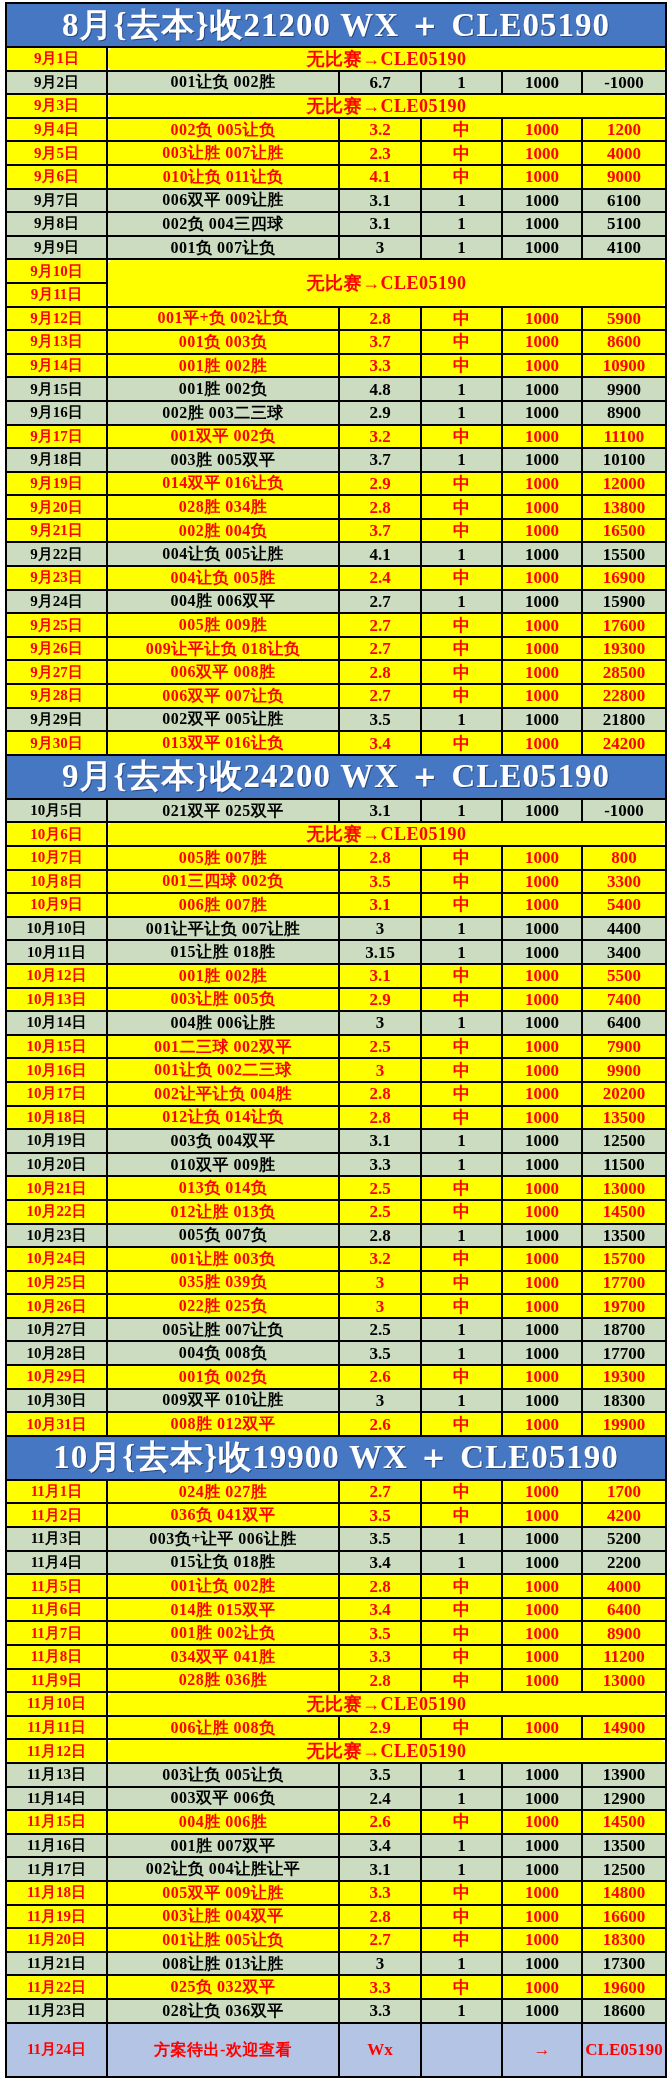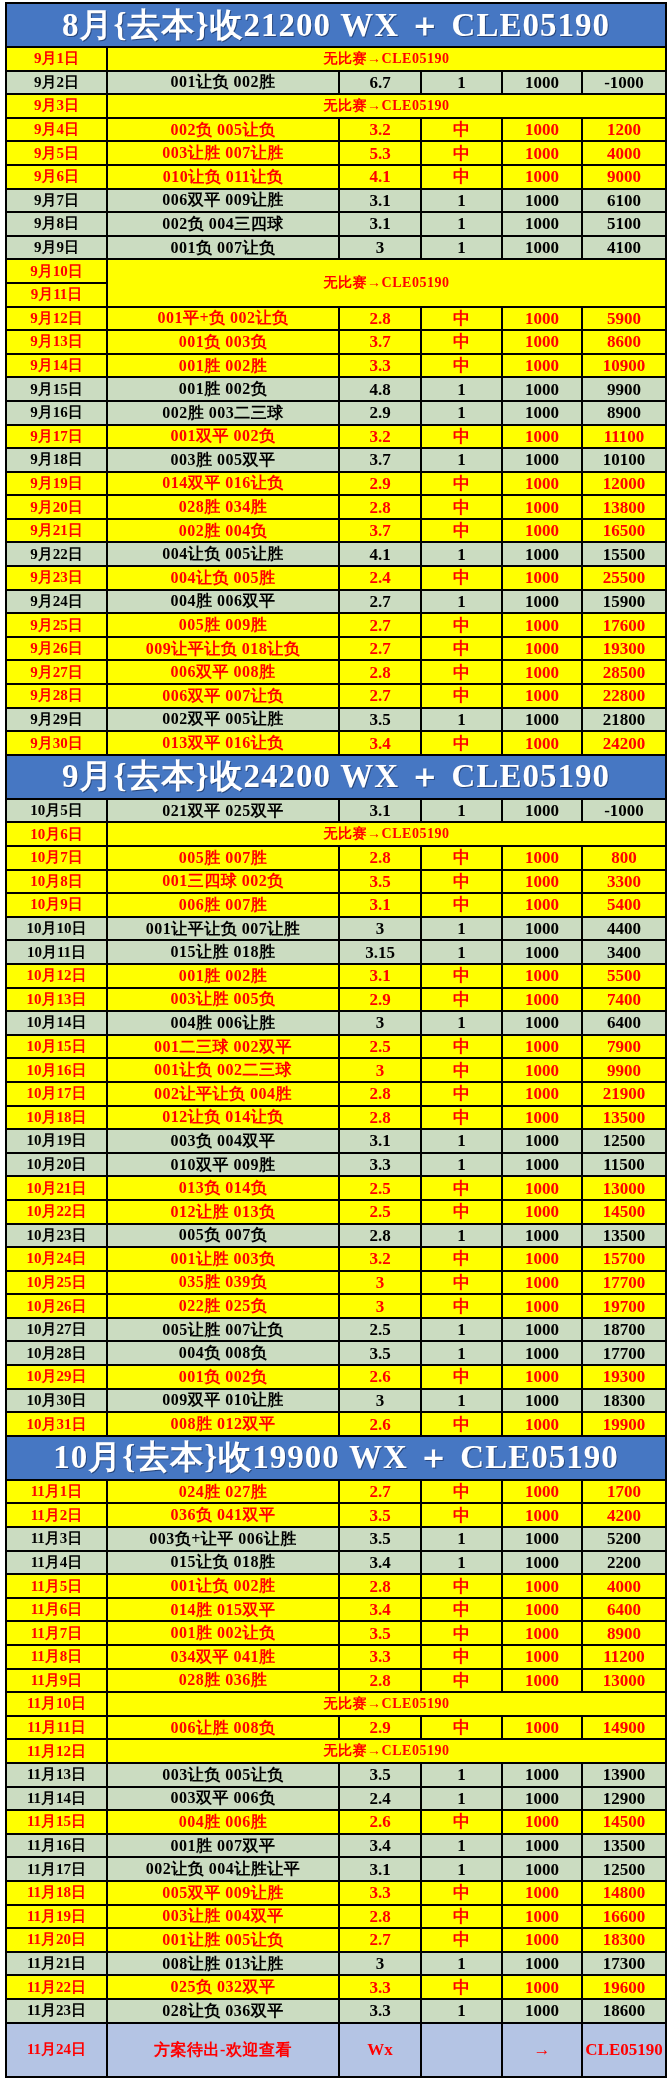--- a/index.html
+++ b/index.html
@@ -33,21 +33,21 @@
     font-weight:bold;
     letter-spacing:1px;
     text-shadow:1px 1px 0 rgba(20,40,80,.6);
   }
   tr.row-win td{ background:var(--win-bg,#FFFF00); color:var(--red,#FF0000); }
   tr.row-lose td{ background:var(--lose-bg,#CBDCC1); color:var(--black,#000000); }
   tr.row-pending td{ background:var(--pending-bg,#B4C4E4); color:var(--red,#FF0000); height:52px;text-align:center; }
   td.date{ font-size:15px; }
   td.picks{ font-size:16px; letter-spacing:.5px; }
   td.num{ font-size:17px; }
-  td.msg{ font-size:14px; letter-spacing:.5px; }
+  td.msg{ font-size:18px; letter-spacing:.5px;border-radius:8px; }
 </style>
 </head>
 <body>
 
 <table>
   <colgroup>
     <col style="width:101px">
       <col style="width:232px">
       <col style="width:82px">
     <col style="width:81px">
@@ -78,21 +78,21 @@
         <td class="date">9月4日</td>
         <td class="picks">002负 005让负</td>
         <td class="num">3.2</td>
         <td class="num">中</td>
         <td class="num">1000</td>
         <td class="num">1200</td>
       </tr>
       <tr class="row-win">
         <td class="date">9月5日</td>
         <td class="picks">003让胜 007让胜</td>
-        <td class="num">5.3</td>
+        <td class="num">2.3</td>
         <td class="num">中</td>
         <td class="num">1000</td>
         <td class="num">4000</td>
       </tr>
       <tr class="row-win">
         <td class="date">9月6日</td>
         <td class="picks">010让负 011让负</td>
         <td class="num">4.1</td>
         <td class="num">中</td>
         <td class="num">1000</td>
@@ -216,21 +216,21 @@
         <td class="num">1</td>
         <td class="num">1000</td>
         <td class="num">15500</td>
       </tr>
       <tr class="row-win">
         <td class="date">9月23日</td>
         <td class="picks">004让负 005胜</td>
         <td class="num">2.4</td>
         <td class="num">中</td>
         <td class="num">1000</td>
-        <td class="num">25500</td>
+        <td class="num">16900</td>
       </tr>
       <tr class="row-lose">
         <td class="date">9月24日</td>
         <td class="picks">004胜 006双平</td>
         <td class="num">2.7</td>
         <td class="num">1</td>
         <td class="num">1000</td>
         <td class="num">15900</td>
       </tr>
       <tr class="row-win">
@@ -375,21 +375,21 @@
         <td class="num">中</td>
         <td class="num">1000</td>
         <td class="num">9900</td>
       </tr>
       <tr class="row-win">
         <td class="date">10月17日</td>
         <td class="picks">002让平让负 004胜</td>
         <td class="num">2.8</td>
         <td class="num">中</td>
         <td class="num">1000</td>
-        <td class="num">21900</td>
+        <td class="num">20200</td>
       </tr>
       <tr class="row-win">
         <td class="date">10月18日</td>
         <td class="picks">012让负 014让负</td>
         <td class="num">2.8</td>
         <td class="num">中</td>
         <td class="num">1000</td>
         <td class="num">13500</td>
       </tr>
       <tr class="row-lose">

